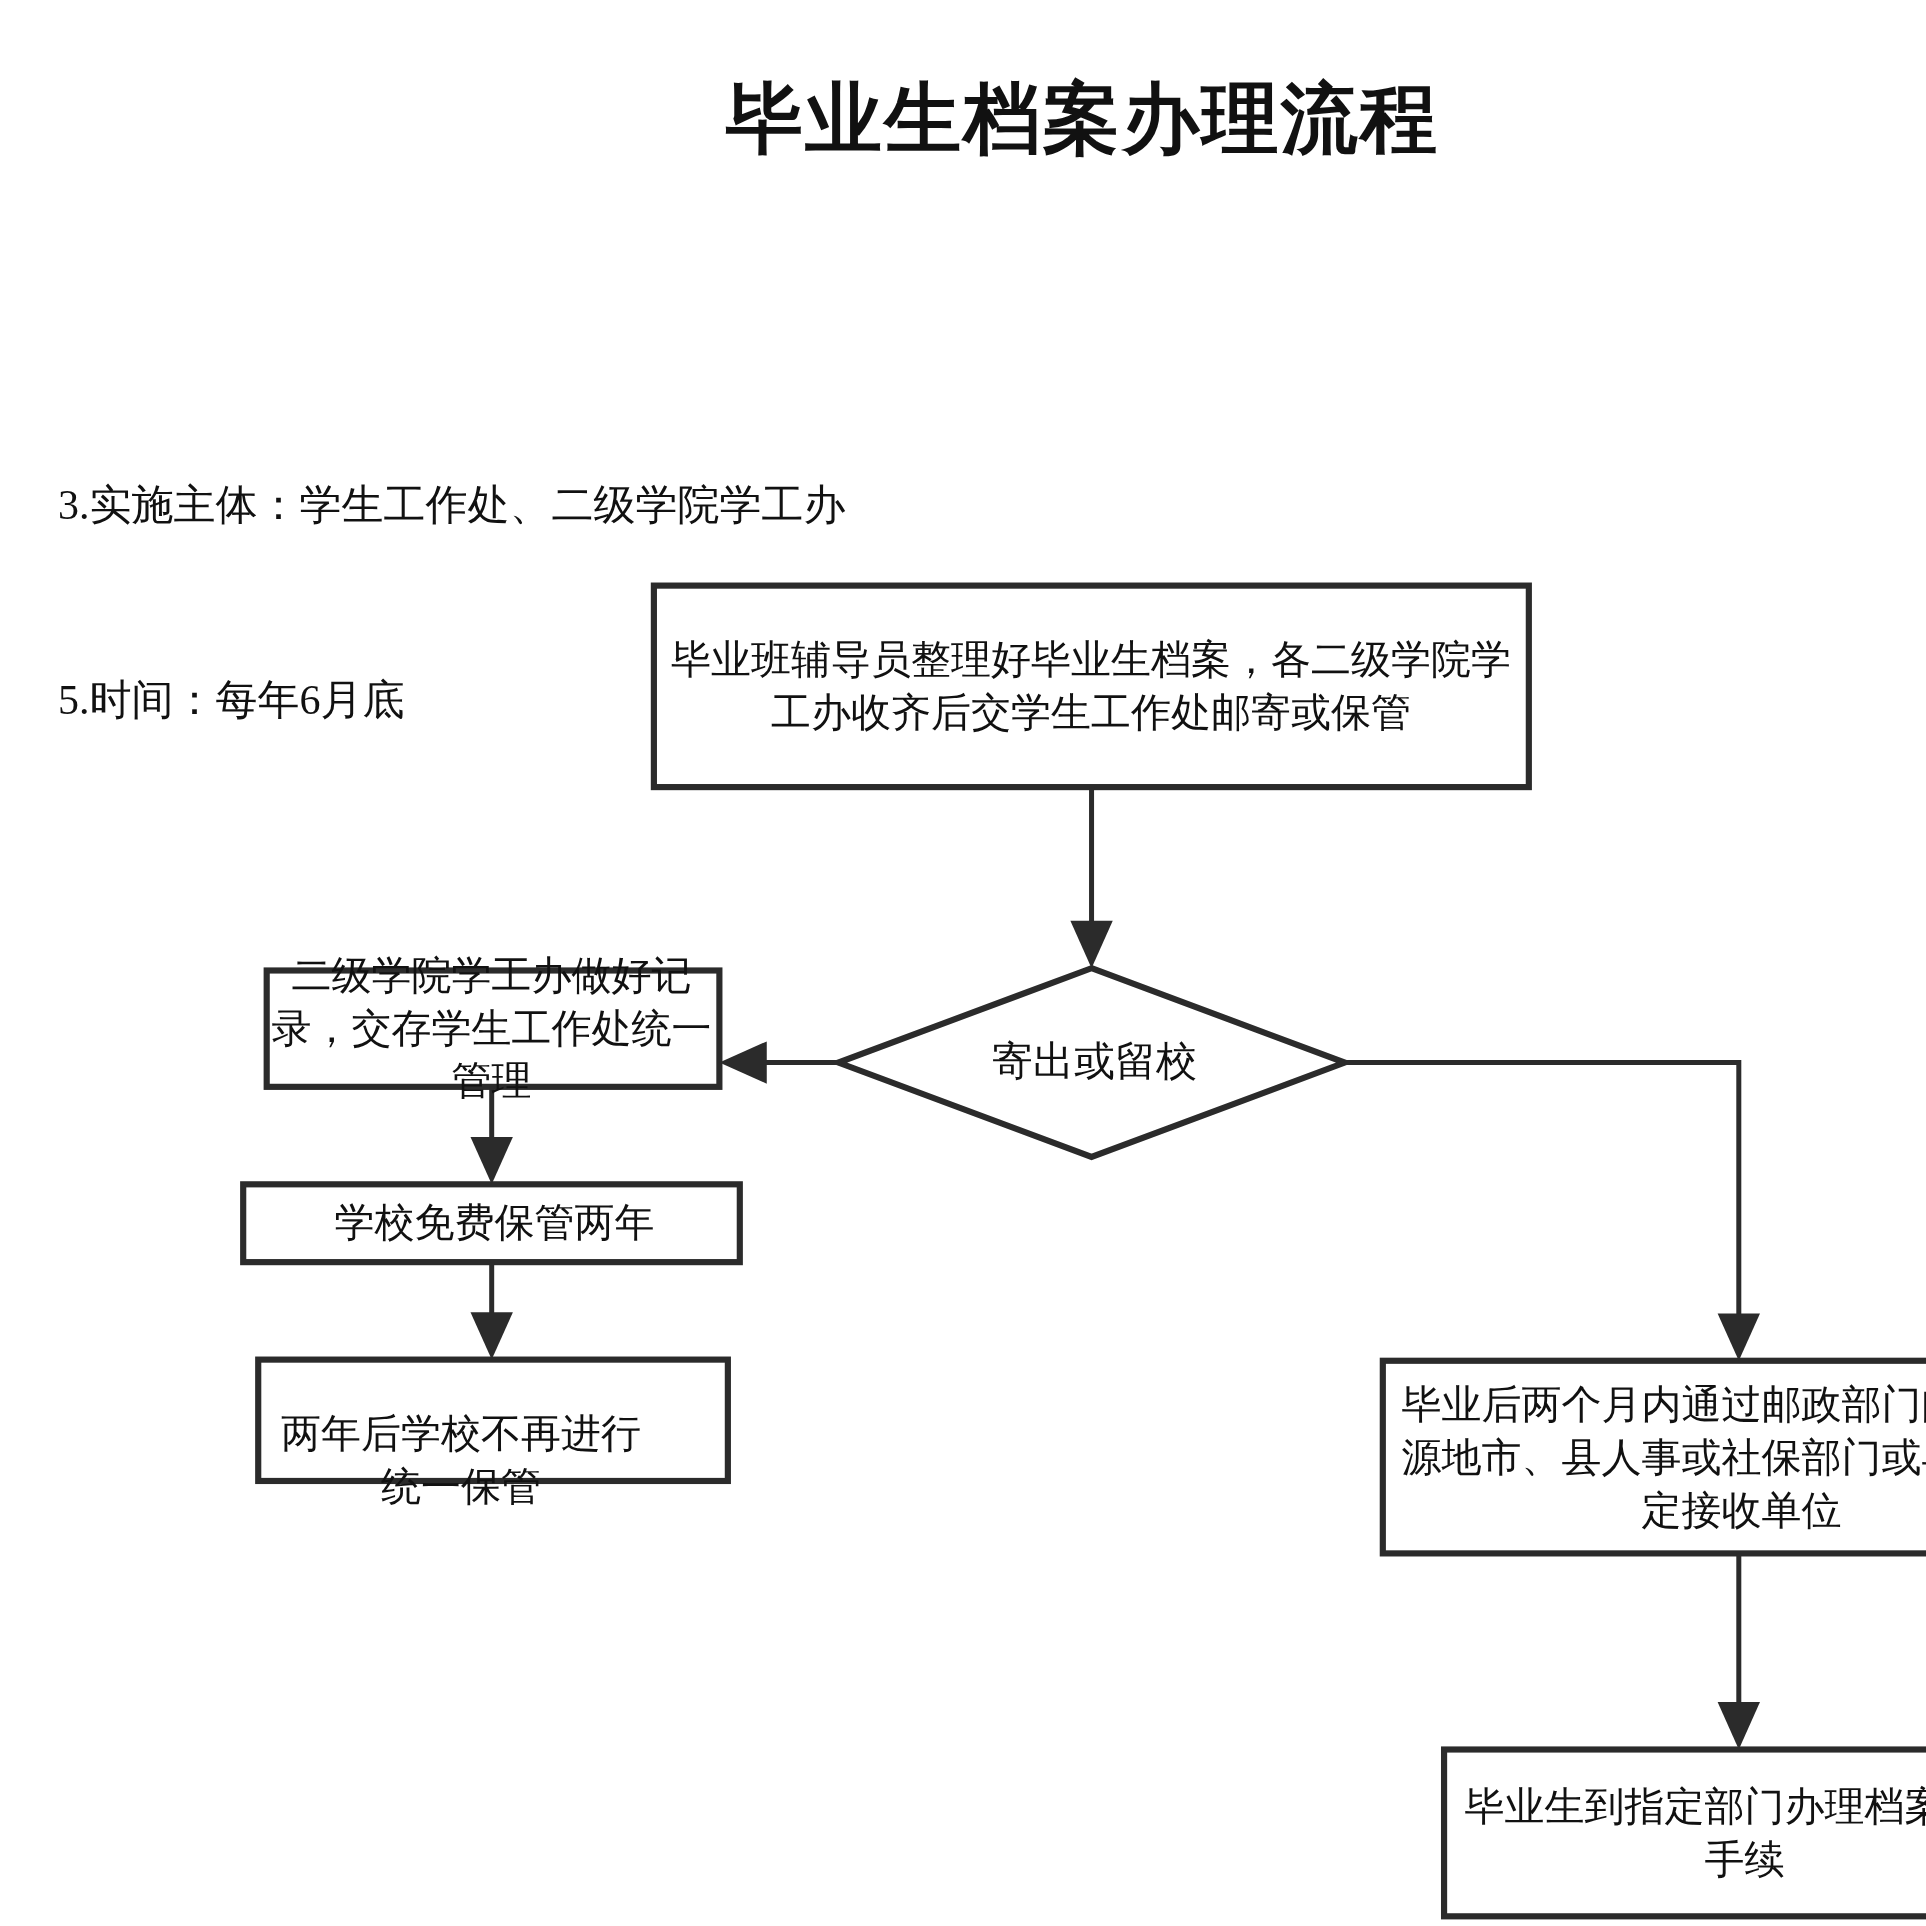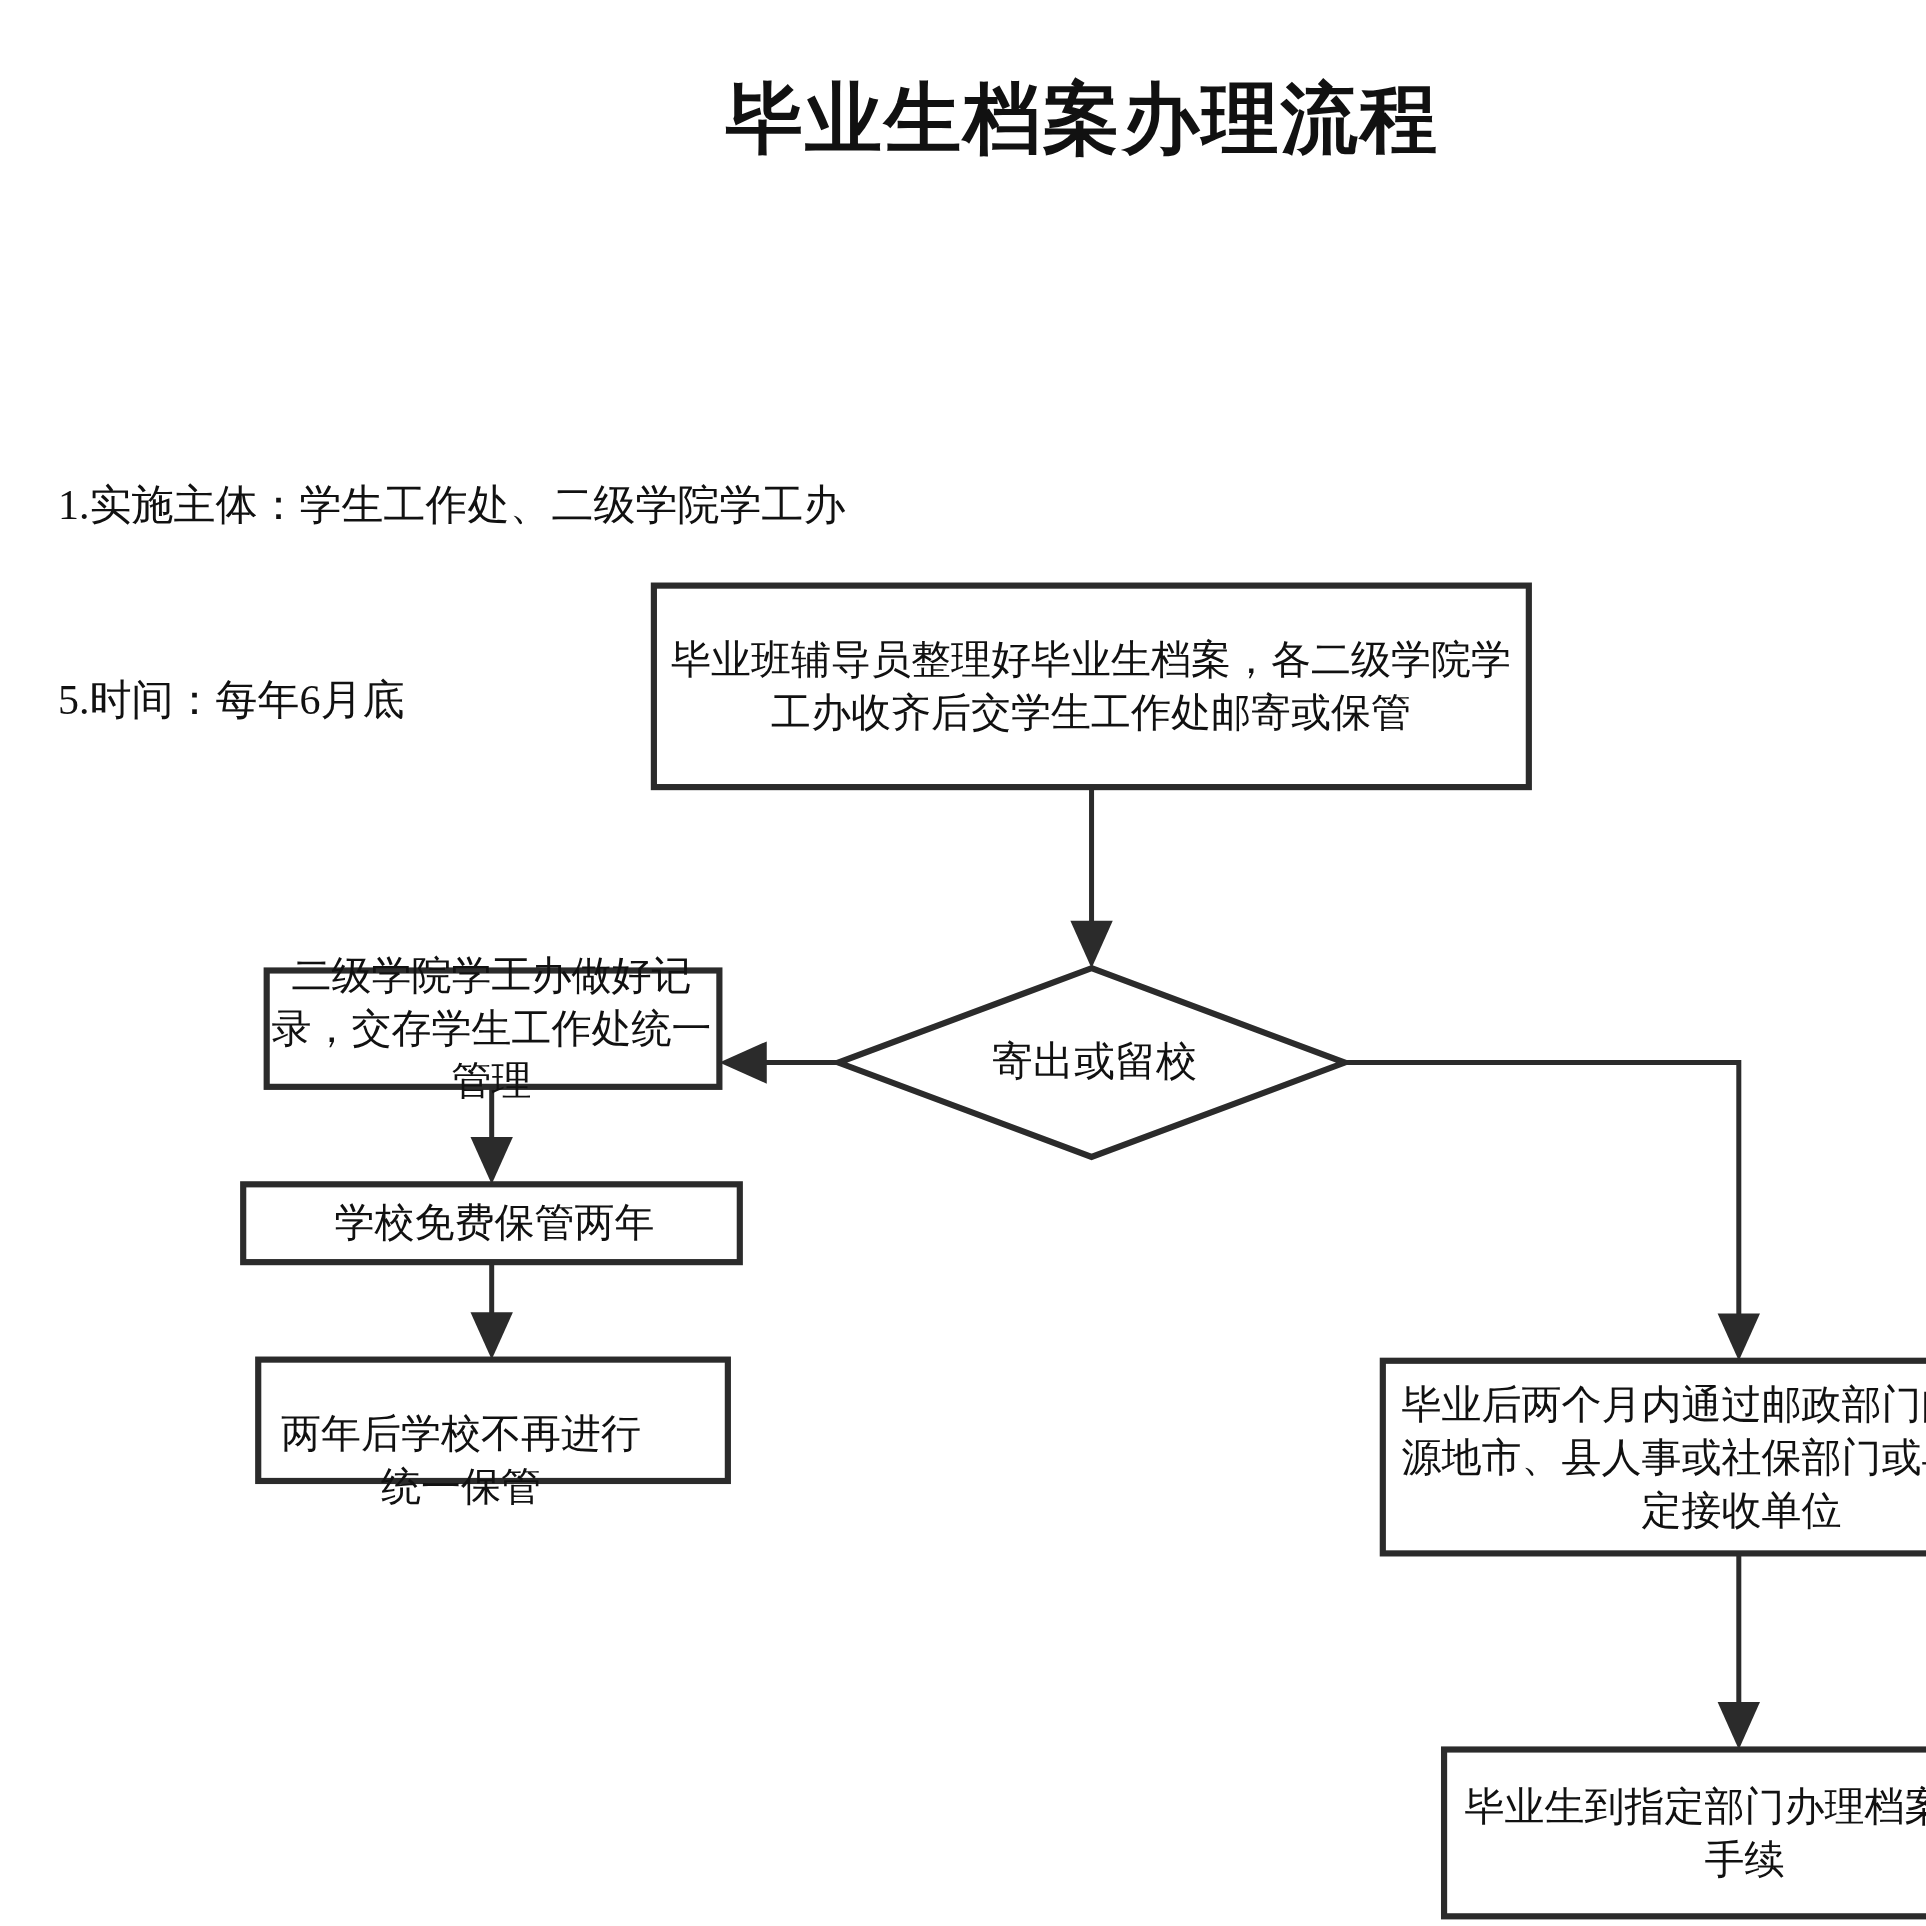--- a/index.html
+++ b/index.html
@@ -88,21 +88,21 @@
   #lbl-right2 { left: 1448px; top: 1753px; width: 593px; height: 162px; }
 </style>
 </head>
 <body>
 
 <div id="page">
 
   <div id="doc-title">毕业生档案办理流程</div>
 
   <div id="intro">
-    <span class="intro-line">1.实施主体：学生工作处、二级学院学工办</span>
+    <span class="intro-line">3.实施主体：学生工作处、二级学院学工办</span>
     <span class="intro-line">5.时间：每年6月底</span>
   </div>
 
   <svg id="flow" viewBox="0 0 5619 5186">
 
     <rect class="node-box" x="1697" y="1520" width="2271" height="523"></rect>
 
     <polygon class="node-diamond" points="2833,2513 3490,2758 2833,3003 2176,2758"></polygon>
 
     <rect class="node-box" x="692" y="2519" width="1175" height="302"></rect>

